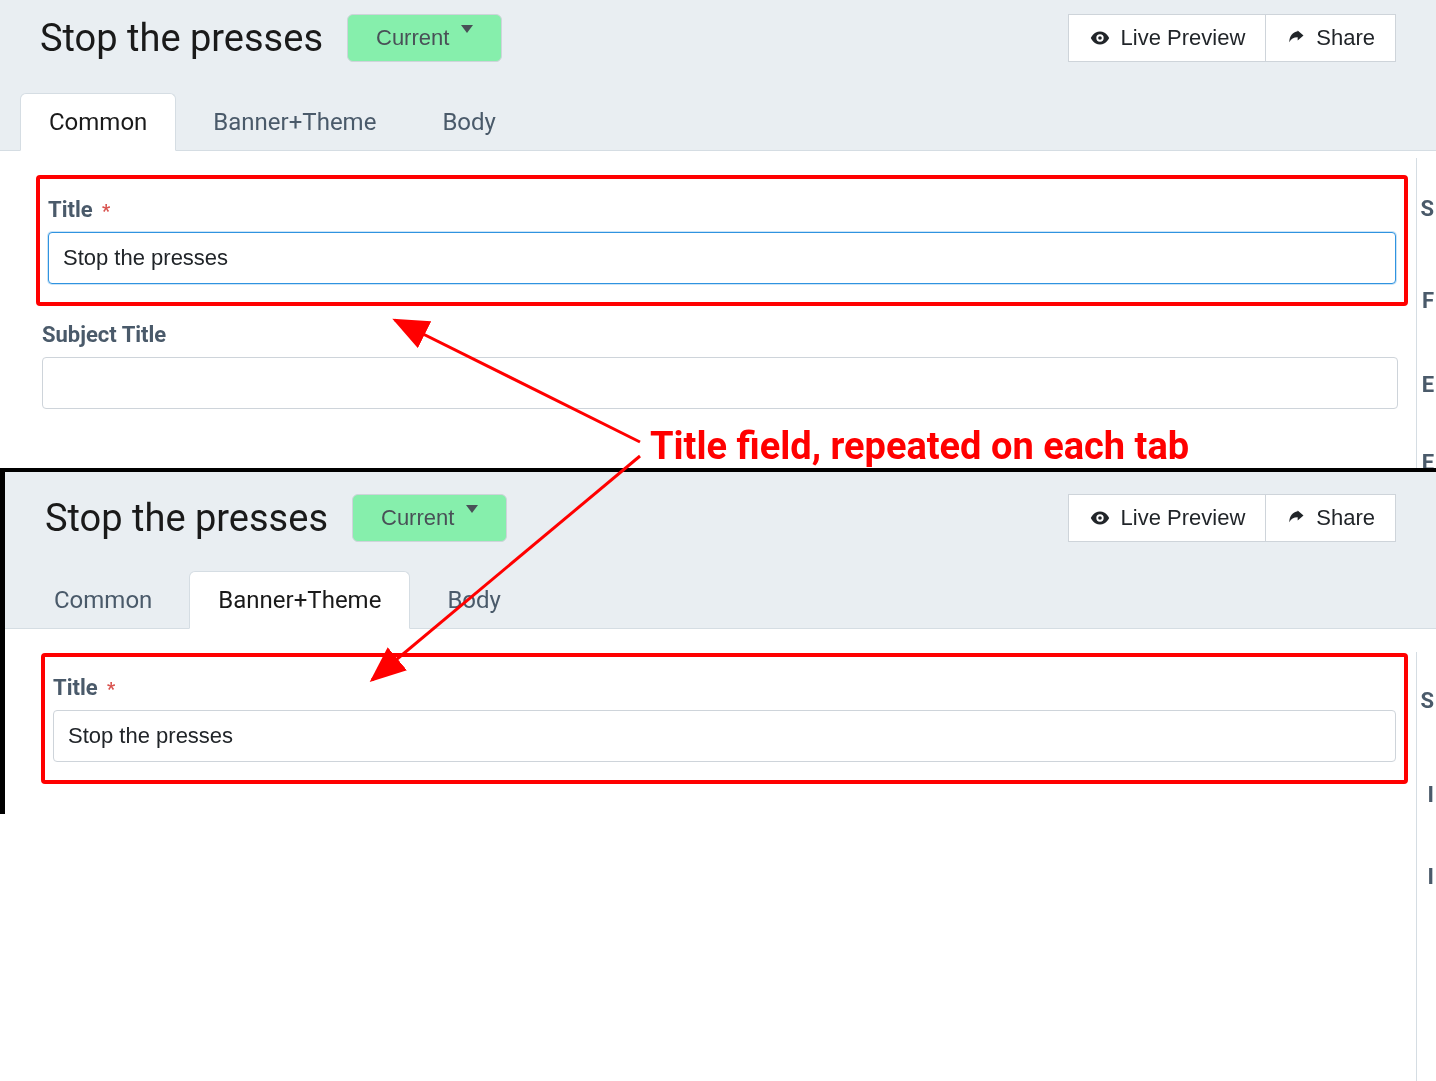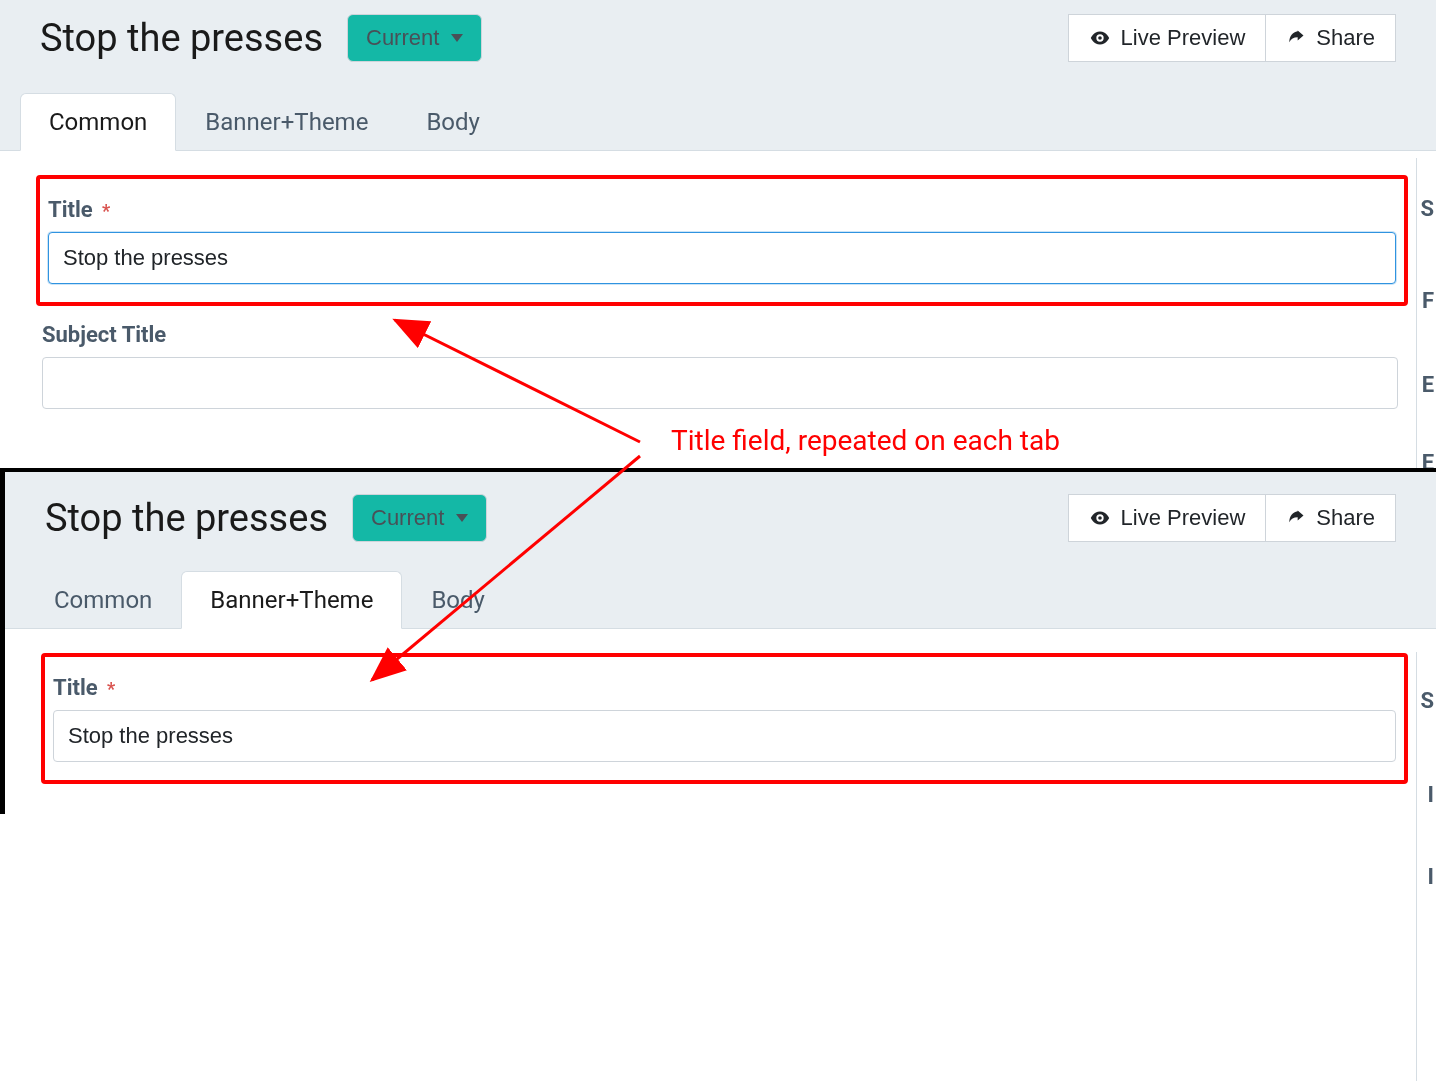--- a/index.html
+++ b/index.html
@@ -22,28 +22,28 @@
     padding: 14px 40px 0 40px;
     gap: 18px;
   }
   .page-title {
     font-size: 38px;
     font-weight: 400;
     color: #1a1a1a;
     margin-right: 6px;
   }
   .dropdown-btn {
-    background: #14b8a6;
+    background: #86efac;
     border: 1px solid #ced4da;
     border-radius: 6px;
-    padding: 10px 18px;
+    padding: 10px 28px;
     font-size: 22px;
     color: #495057;
     display: inline-flex;
-    align-items: center;
+    align-items: flex-start;
     gap: 10px;
     cursor: pointer;
   }
   .actions {
     margin-left: auto;
     display: flex;
     gap: 0;
   }
   .action-btn {
     background: #fff;
@@ -59,21 +59,21 @@
     justify-content: space-between;
   }
   .action-btn:first-child {
     border-left: 1px solid #ced4da;
     border-radius: 0;
   }
   .tabs {
     background: #e9eef2;
     display: flex;
     padding: 30px 0 0 20px;
-    gap: 0;
+    gap: 8px;
     border-bottom: 1px solid #d5dde3;
   }
   .tab {
     font-size: 24px;
     color: #4a5a6a;
     padding: 14px 28px;
     cursor: pointer;
     border: 1px solid transparent;
     border-bottom: none;
     position: relative;
@@ -132,24 +132,23 @@
     border-top: 4px solid #000;
     border-left: 5px solid #000;
   }
   .panel.bottom .header-bar { padding-top: 22px; }
   .panel.bottom .tabs { padding-top: 28px; }
 
   
   .annotation {
     position: absolute;
     color: #f00;
-    font-size: 28px;
-    font-weight: 400;
+    font-size: 38px;
+    font-weight: 700;
     pointer-events: none;
-    margin-left: 21px;
   }
   svg.overlay {
     position: absolute;
     top: 0; left: 0;
     pointer-events: none;
   }
 
   
   .sidebar-hint {
     position: absolute;

